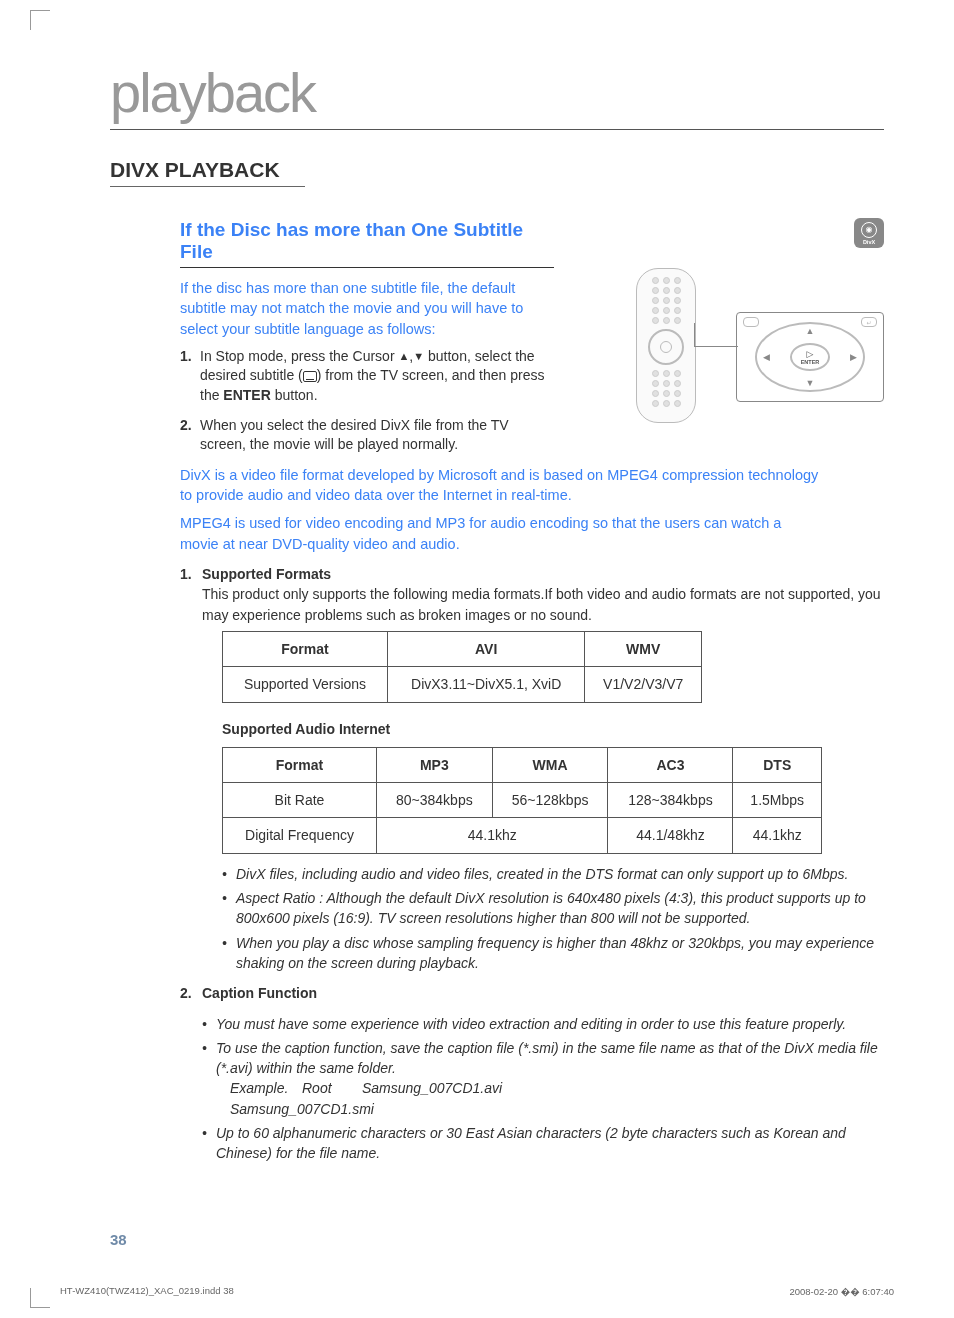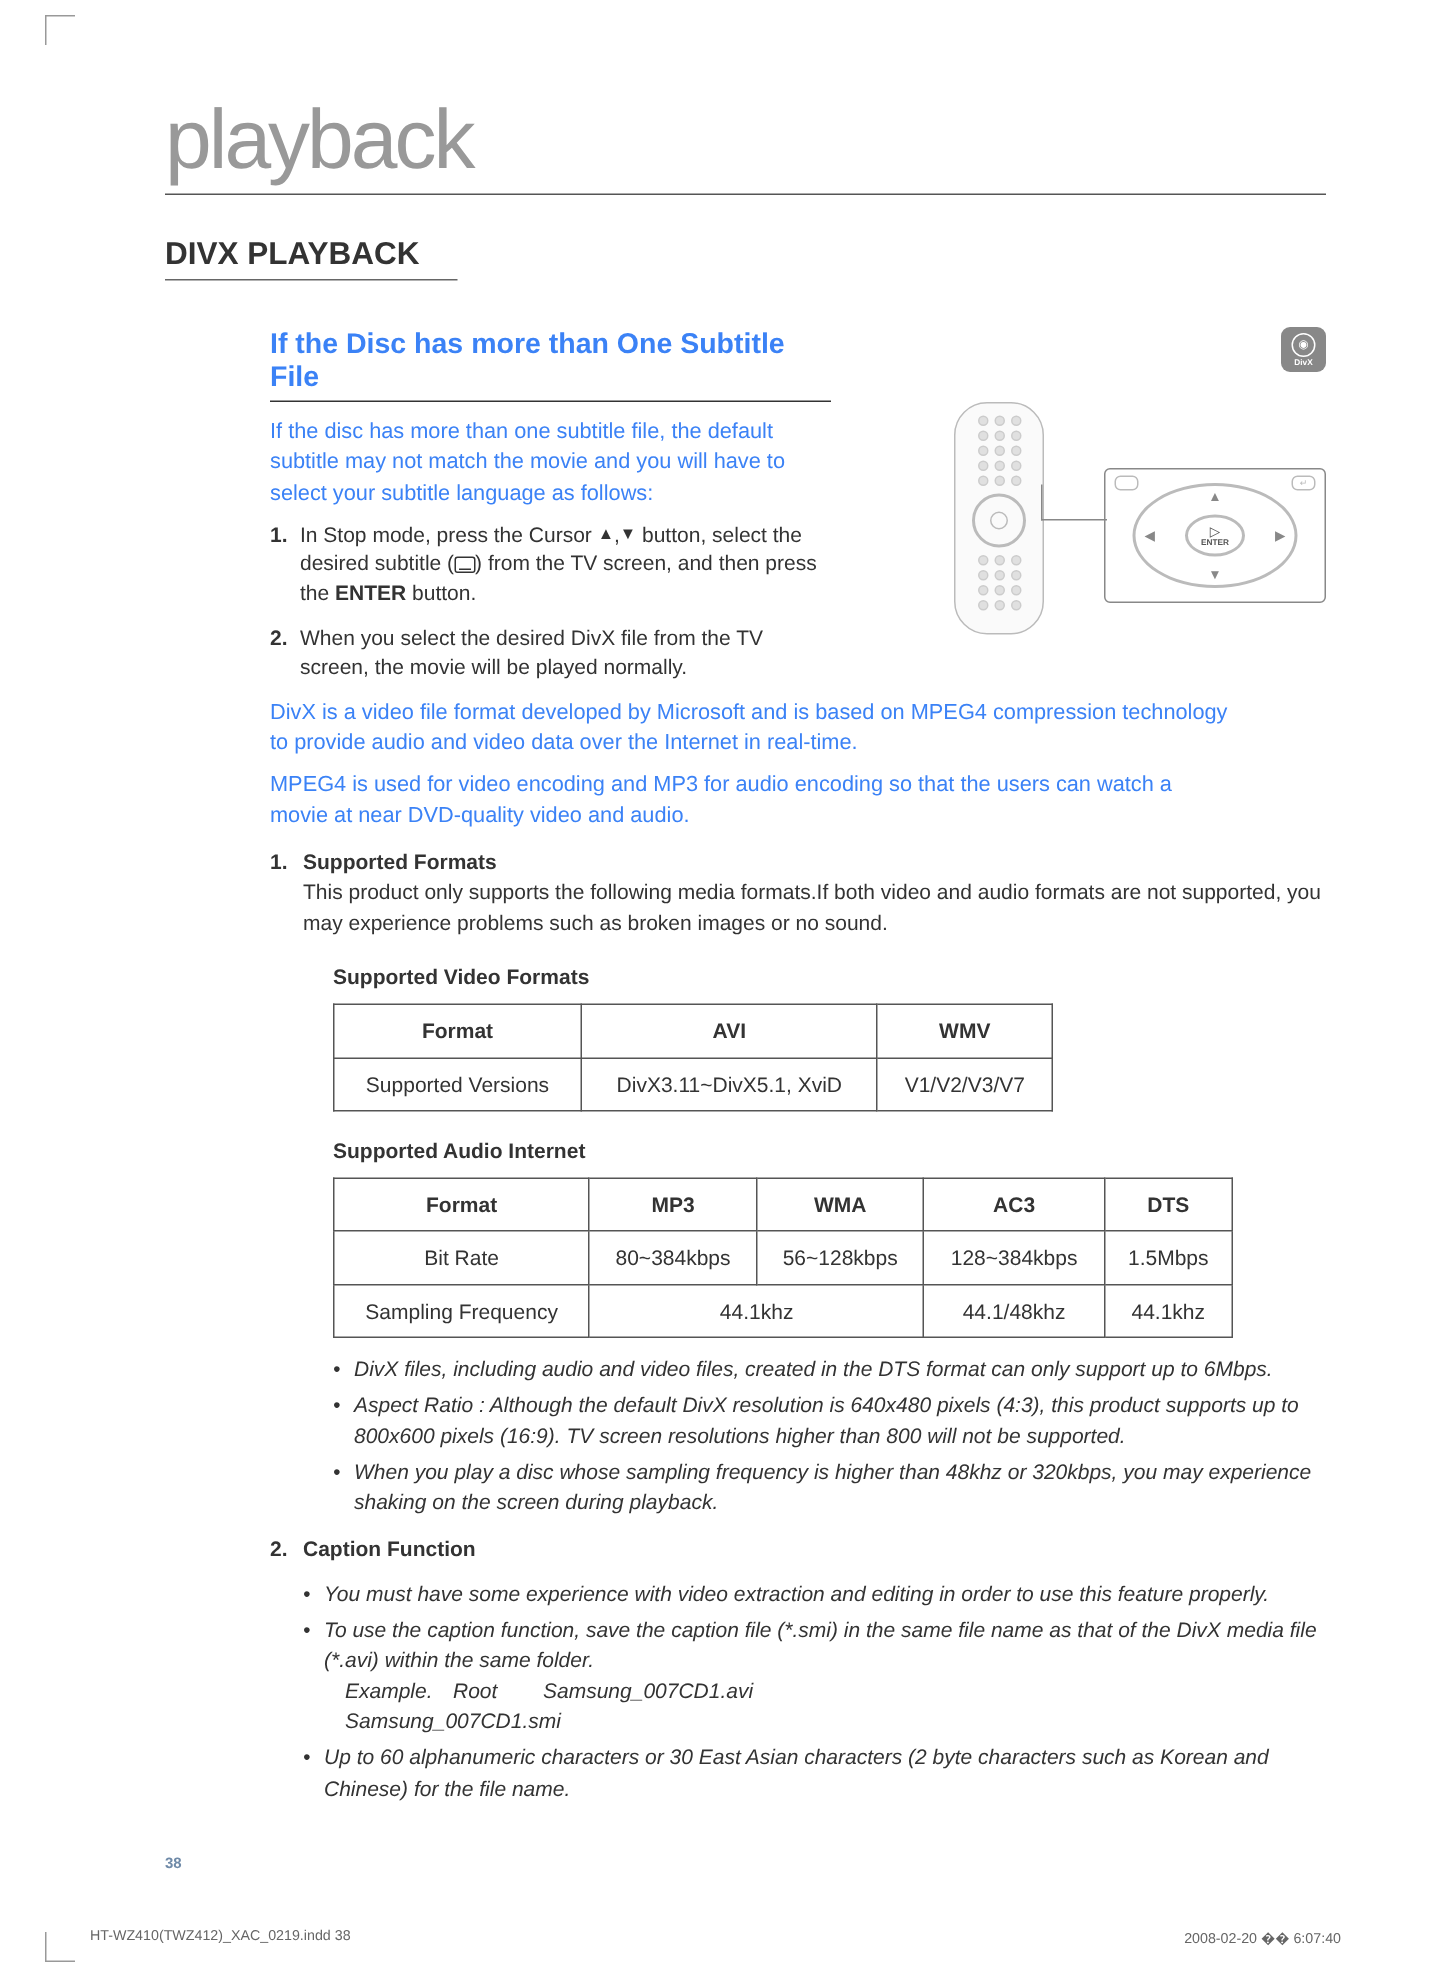--- a/index.html
+++ b/index.html
@@ -56,21 +56,21 @@
     table.fmt2 { width: 600px; }
     table.fmt th, table.fmt td { border: 1px solid #555; padding: 7px 10px; text-align: center; }
     table.fmt th { font-weight: bold; background: #fff; }
     ul.bullets { list-style: none; margin: 10px 0 10px 20px; font-size: 14px; line-height: 1.45; }
     ul.bullets > li { padding-left: 14px; position: relative; margin-bottom: 4px; font-style: italic; }
     ul.bullets > li:before { content: "•"; position: absolute; left: 0; }
     .example-block { margin-left: 14px; font-size: 14px; }
     .example-label { display: inline-block; width: 72px; }
     .example-root { display: inline-block; width: 60px; }
     .example-line2 { }
-    .page-num { position: absolute; left: 110px; bottom: 70px; font-weight: bold; color: #6f8aa8; font-size: 10px; text-align: center; }
+    .page-num { position: absolute; left: 110px; bottom: 70px; font-weight: bold; color: #6f8aa8; font-size: 15px; text-align: center; }
     .footer { position: absolute; bottom: 20px; left: 60px; right: 60px; display: flex; justify-content: space-between; font-size: 9.5px; color: #666; }
   </style>
 </head>
 <body>
 
 <div class="crop-tl"></div>
 <div class="crop-bl"></div>
 
 <div class="page">
 
@@ -169,21 +169,20 @@
 
     <p class="para para-wide">DivX is a video file format developed by Microsoft and is based on MPEG4 compression technology to provide audio and video data over the Internet in real-time.</p>
     <p class="para para-wide">MPEG4 is used for video encoding and MP3 for audio encoding so that the users can watch a movie at near DVD-quality video and audio.</p>
 
     <ol class="numlist">
       <li>
         <span class="n">1.</span>
         <span class="bold">Supported Formats</span><br>
         <span>This product only supports the following media formats.If both video and audio formats are not supported, you may experience problems such as broken images or no sound.</span>
 
-        <div class="tblhead">Supported Video Formats</div>
         <table class="fmt">
           <tbody>
               <tr>
             <th>Format</th>
             <th>AVI</th>
             <th>WMV</th>
           </tr>
           <tr>
             <td>Supported Versions</td>
             <td>DivX3.11~DivX5.1, XviD</td>
@@ -203,21 +202,21 @@
             <th>DTS</th>
           </tr>
           <tr>
             <td>Bit Rate</td>
             <td>80~384kbps</td>
             <td>56~128kbps</td>
             <td>128~384kbps</td>
             <td>1.5Mbps</td>
           </tr>
           <tr>
-            <td>Sampling Frequency</td>
+            <td>Digital Frequency</td>
             <td colspan="2">44.1khz</td>
             <td>44.1/48khz</td>
             <td>44.1khz</td>
           </tr>
         </tbody>
           </table>
 
         <ul class="bullets">
           <li>DivX files, including audio and video files, created in the DTS format can only support up to 6Mbps.</li>
           <li>Aspect Ratio : Although the default DivX resolution is 640x480 pixels (4:3), this product supports up to 800x600 pixels (16:9). TV screen resolutions higher than 800 will not be supported.</li>

